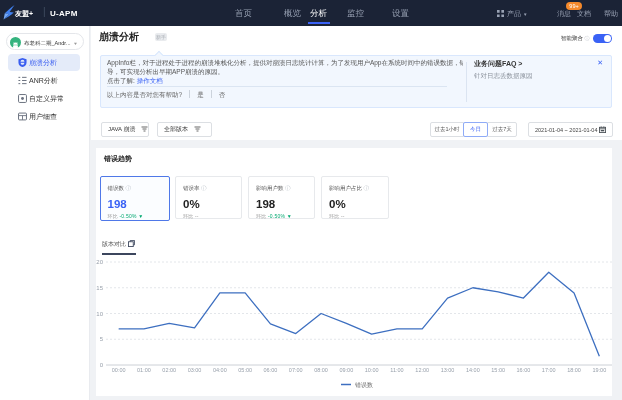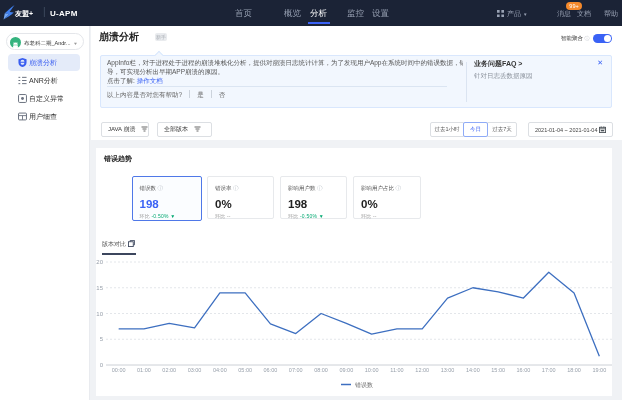--- a/index.html
+++ b/index.html
@@ -46,21 +46,21 @@
 
 #filters { position:absolute; left:91px; top:122px; width:531px; height:16px; }
 .fbtn { position:absolute; top:0px; height:15px; border:1px solid #dcdfe3; border-radius:2px; background:#fff; font-size:6px; color:#333; line-height:13px; text-align:left; padding-left:6px; white-space:nowrap; overflow:hidden; }
 .fbtn .fic { display:inline-block; margin-left:6px; vertical-align:-0.5px; }
 .seg { position:absolute; top:0; height:15px; border:1px solid #dcdfe3; background:#fff; font-size:5.5px; color:#555; line-height:13px; text-align:center; }
 .seg.on { border-color:#8fabf7; color:#3a62f5; z-index:2; border-radius:2px; }
 #dates { position:absolute; left:437px; top:0; width:85px; height:15px; border:1px solid #dcdfe3; border-radius:2px; background:#fff; font-size:5.5px; color:#444; line-height:14px; text-align:center; }
 
 #card { position:absolute; left:96px; top:148px; width:516px; height:248px; background:#fff; }
 #ctitle { position:absolute; left:8px; top:6px; font-size:7px; font-weight:bold; color:#222; }
-.stat { position:absolute; top:28px; width:67px; height:43px; border:1px solid #e7e9ec; border-radius:2px; background:#fff;margin-left:32px; }
+.stat { position:absolute; top:28px; width:67px; height:43px; border:1px solid #e7e9ec; border-radius:2px; background:#fff; }
 .stat.on { border-color:#4f78e8; height:45px; background:#fbfdff; }
 .stat .st { position:absolute; left:7px; top:8px; font-size:5.5px; color:#555; white-space:nowrap;}
 .stat .st .q { color:#b5bcc4; font-size:5.5px;}
 .stat .sv { position:absolute; left:7px; top:20.5px; font-size:11.5px; font-weight:bold; color:#222; }
 .stat .sv.blue { color:#3a62f5; }
 .stat .sc { position:absolute; left:7px; top:35.5px; font-size:5px; letter-spacing:0.2px; color:#999; white-space:nowrap;}
 .stat .sc .g { color:#00a870; }
 #vscomp { position:absolute; left:6px; top:92px; font-size:6px; color:#555; border-bottom:2px solid #3c465d; padding:0 1px 4px 0; }
 </style>
 </head>
@@ -71,21 +71,21 @@
     <path d="M11.5,0 C7.2,3.2 4.2,5.8 1.8,8.3 L5.8,9.3 L0.6,14.6 C4.6,12.4 7.8,10.2 10.8,7.6 L6.6,6.9 Z" fill="#4080f0"></path>
     <path d="M1.8,8.3 L5.8,9.3 L0.6,14.6 Z" fill="#74a9f7"></path>
   </svg>
   <div class="logo-txt">友盟+</div>
   <div class="sep">|</div>
   <div class="uapm">U-APM</div>
   <div class="navlink" style="left:235px">首页</div>
   <div class="navlink" style="left:284px">概览</div>
   <div class="navlink act" style="left:310px">分析</div>
   <div class="navlink" style="left:347px">监控</div>
-  <div class="navlink" style="left:372px">设置</div>
+  <div class="navlink" style="left:392px">设置</div>
   <div class="under"></div>
   <svg class="abs" style="left:497px;top:10px" width="7" height="7" viewBox="0 0 8 8">
       <path fill="#99a2b4" d="M0,0h3v3h-3z M5,0h3v3h-3z M0,5h3v3h-3z M5,5h3v3h-3z"></path>
     </svg>
   <div class="nr" style="left:507px">产品 <span style="font-size:4.5px">▼</span></div>
   <div class="nr" style="left:557px">消息</div>
   <div id="badge99">99+</div>
   <div class="nr" style="left:577px">文档</div>
   <div class="nr" style="left:604px">帮助</div>
 </div>

